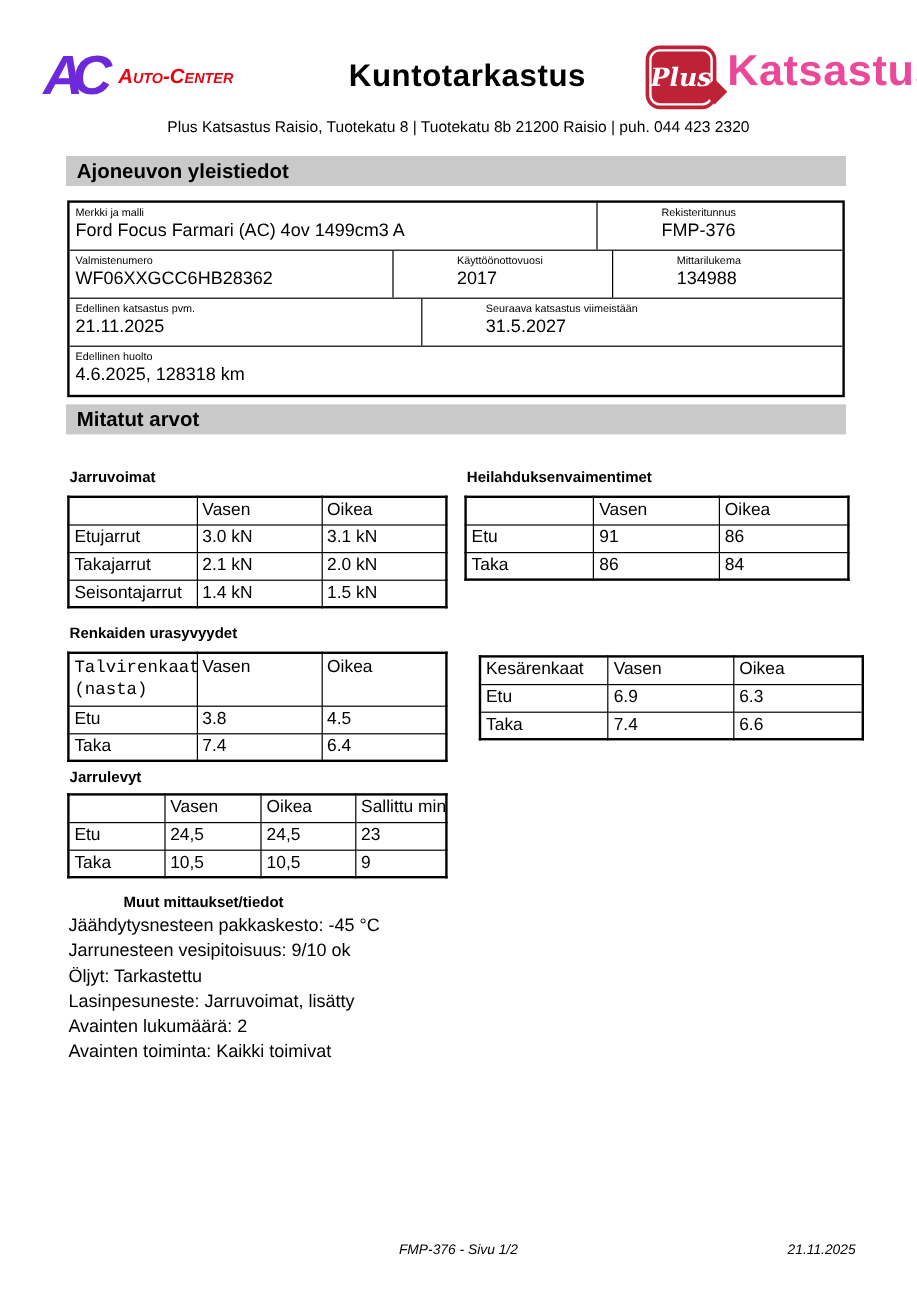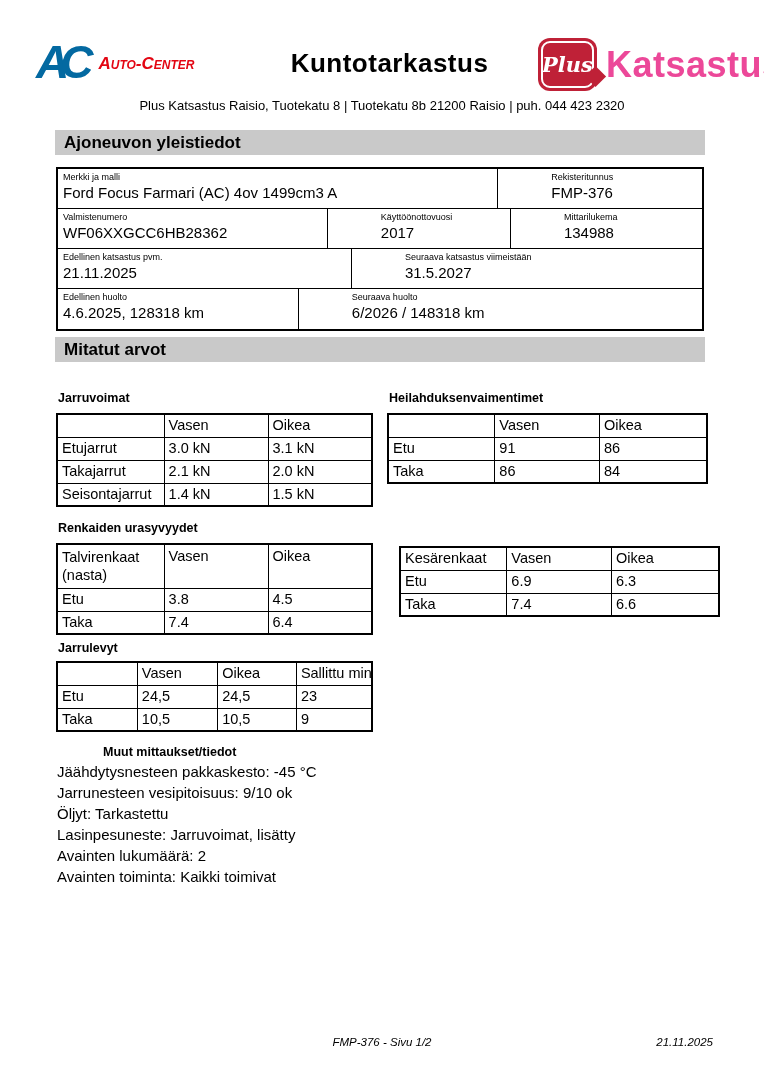--- a/index.html
+++ b/index.html
@@ -5,26 +5,26 @@
   * { margin: 0; padding: 0; box-sizing: border-box; }
   body { background: #fff; }
   .page {
     position: relative; width: 764px; height: 1080px; background: #fff;
     font-family: "Liberation Sans", sans-serif; color: #000; overflow: hidden;
   }
 
   
   .header { position: absolute; top: 36px; left: 36px; right: 26px; display: flex; align-items: flex-start; }
   .ac-logo { width: 205px; display: flex; align-items: center; padding-top: 6px; }
-  .ac-monogram { color: #0369a1; font-size: 46px; font-weight: bold; font-style: italic;
+  .ac-monogram { color: #6d28d9; font-size: 46px; font-weight: bold; font-style: italic;
                  letter-spacing: -9px; line-height: 40px; padding-right: 14px; }
   .ac-name { color: #e30613; font-weight: bold; font-style: italic; font-variant: small-caps;
              font-size: 17px; padding-top: 4px; }
   .doc-title { flex: 1; text-align: center; font-size: 26px; font-weight: bold; padding-top: 12px; letter-spacing: 0.5px; }
-  .plus-logo { width: 200px; display: flex; align-items: center; gap: 9px; padding-top: 2px; }
+  .plus-logo { width: 200px; display: flex; align-items: flex-start; gap: 9px; padding-top: 2px; }
   .plus-box { position: relative; width: 59px; height: 53px; background: #bf2137; border-radius: 12px;
               display: flex; align-items: center; justify-content: center; flex: none; }
   .plus-box::before { content: ""; position: absolute; inset: 3px; border: 2px solid #fff; border-radius: 9px; }
   .plus-box::after { content: ""; position: absolute; right: -6px; bottom: 7px; width: 15px; height: 15px;
                      background: #bf2137; transform: rotate(45deg); }
   .plus-word { position: relative; z-index: 1; color: #fff; font-family: "DejaVu Serif", serif;
                font-style: italic; font-weight: bold; font-size: 21px; }
   .katsastus-word { color: #ec4899; font-size: 36px; font-weight: bold; letter-spacing: 0.5px; }
   .address { position: absolute; top: 98px; left: 0; width: 100%; text-align: center; font-size: 13px; }
 
@@ -55,21 +55,21 @@
   .h-jarrulevyt { top: 641px; left: 58px; }
   .h-muut { top: 745px; left: 57px; padding-left: 46px; }
 
   table.mtable { position: absolute; border-collapse: collapse; border: 2px solid #000; table-layout: fixed; }
   .mtable th, .mtable td { border: 1px solid #000; font-size: 14.5px; font-weight: normal; text-align: left;
                            padding: 1px 4px 2px; height: 23px; vertical-align: middle; white-space: nowrap; overflow: hidden; }
   .t-jarruvoimat { left: 56px; top: 413px; width: 317px; }
   .t-vaimentimet { left: 387px; top: 413px; width: 321px; }
   .t-talvi { left: 56px; top: 543px; width: 317px; }
   .t-talvi tr.tall th { height: 44px; vertical-align: top; padding-top: 3px; }
-  .t-talvi th.wrap { white-space: normal; line-height: 18px; }
+  .t-talvi th.wrap { white-space: normal; line-height: 18px; font-family: Liberation Mono, monospace; }
   .t-kesa { left: 387px; top: 546px; width: 321px; margin-left: 12px; }
   .t-jarrulevyt { left: 56px; top: 661px; width: 317px; }
 
   
   .muut-lines { position: absolute; top: 761px; left: 57px; font-size: 15px; line-height: 21px; }
 
   
   .footer { position: absolute; top: 1036px; left: 0; width: 100%; height: 16px;
             font-size: 11.5px; font-style: italic; }
   .footer-center { position: absolute; left: 0; width: 100%; text-align: center; }
@@ -129,24 +129,20 @@
       </div>
       <div class="icell w-g">
         <div class="ilabel">Seuraava katsastus viimeistään</div>
         <div class="ivalue">31.5.2027</div>
       </div>
     </div>
     <div class="irow">
       <div class="icell w-i">
         <div class="ilabel">Edellinen huolto</div>
         <div class="ivalue">4.6.2025, 128318 km</div>
-      </div>
-      <div class="icell w-j">
-        <div class="ilabel">Seuraava huolto</div>
-        <div class="ivalue">6/2026 / 148318 km</div>
       </div>
     </div>
   </div>
 
   <div class="section-bar bar-measured">Mitatut arvot</div>
 
   <div class="sub-heading h-jarruvoimat">Jarruvoimat</div>
   <table class="mtable t-jarruvoimat">
     <colgroup>
         <col style="width:34%">

